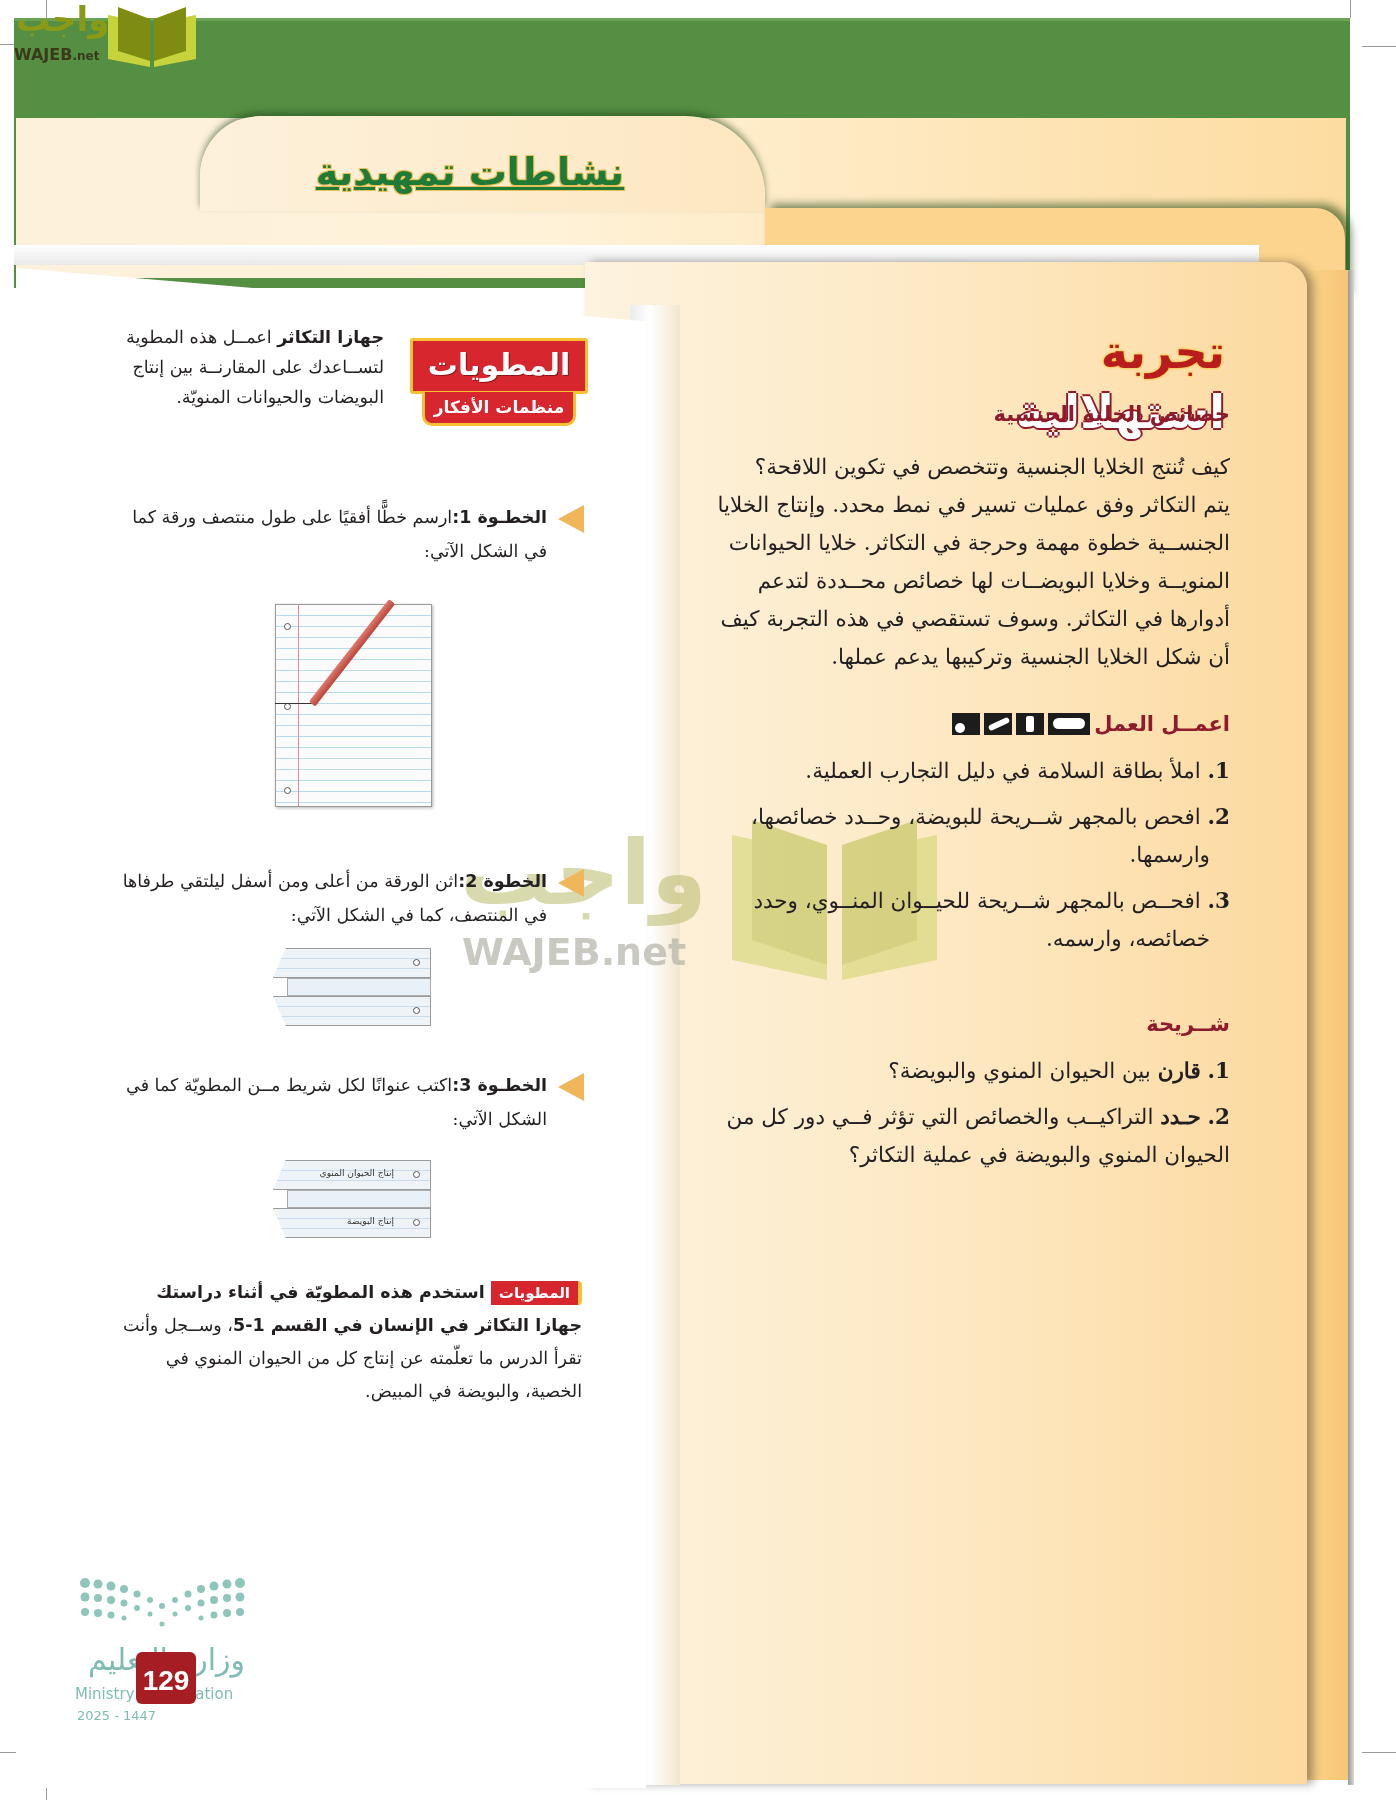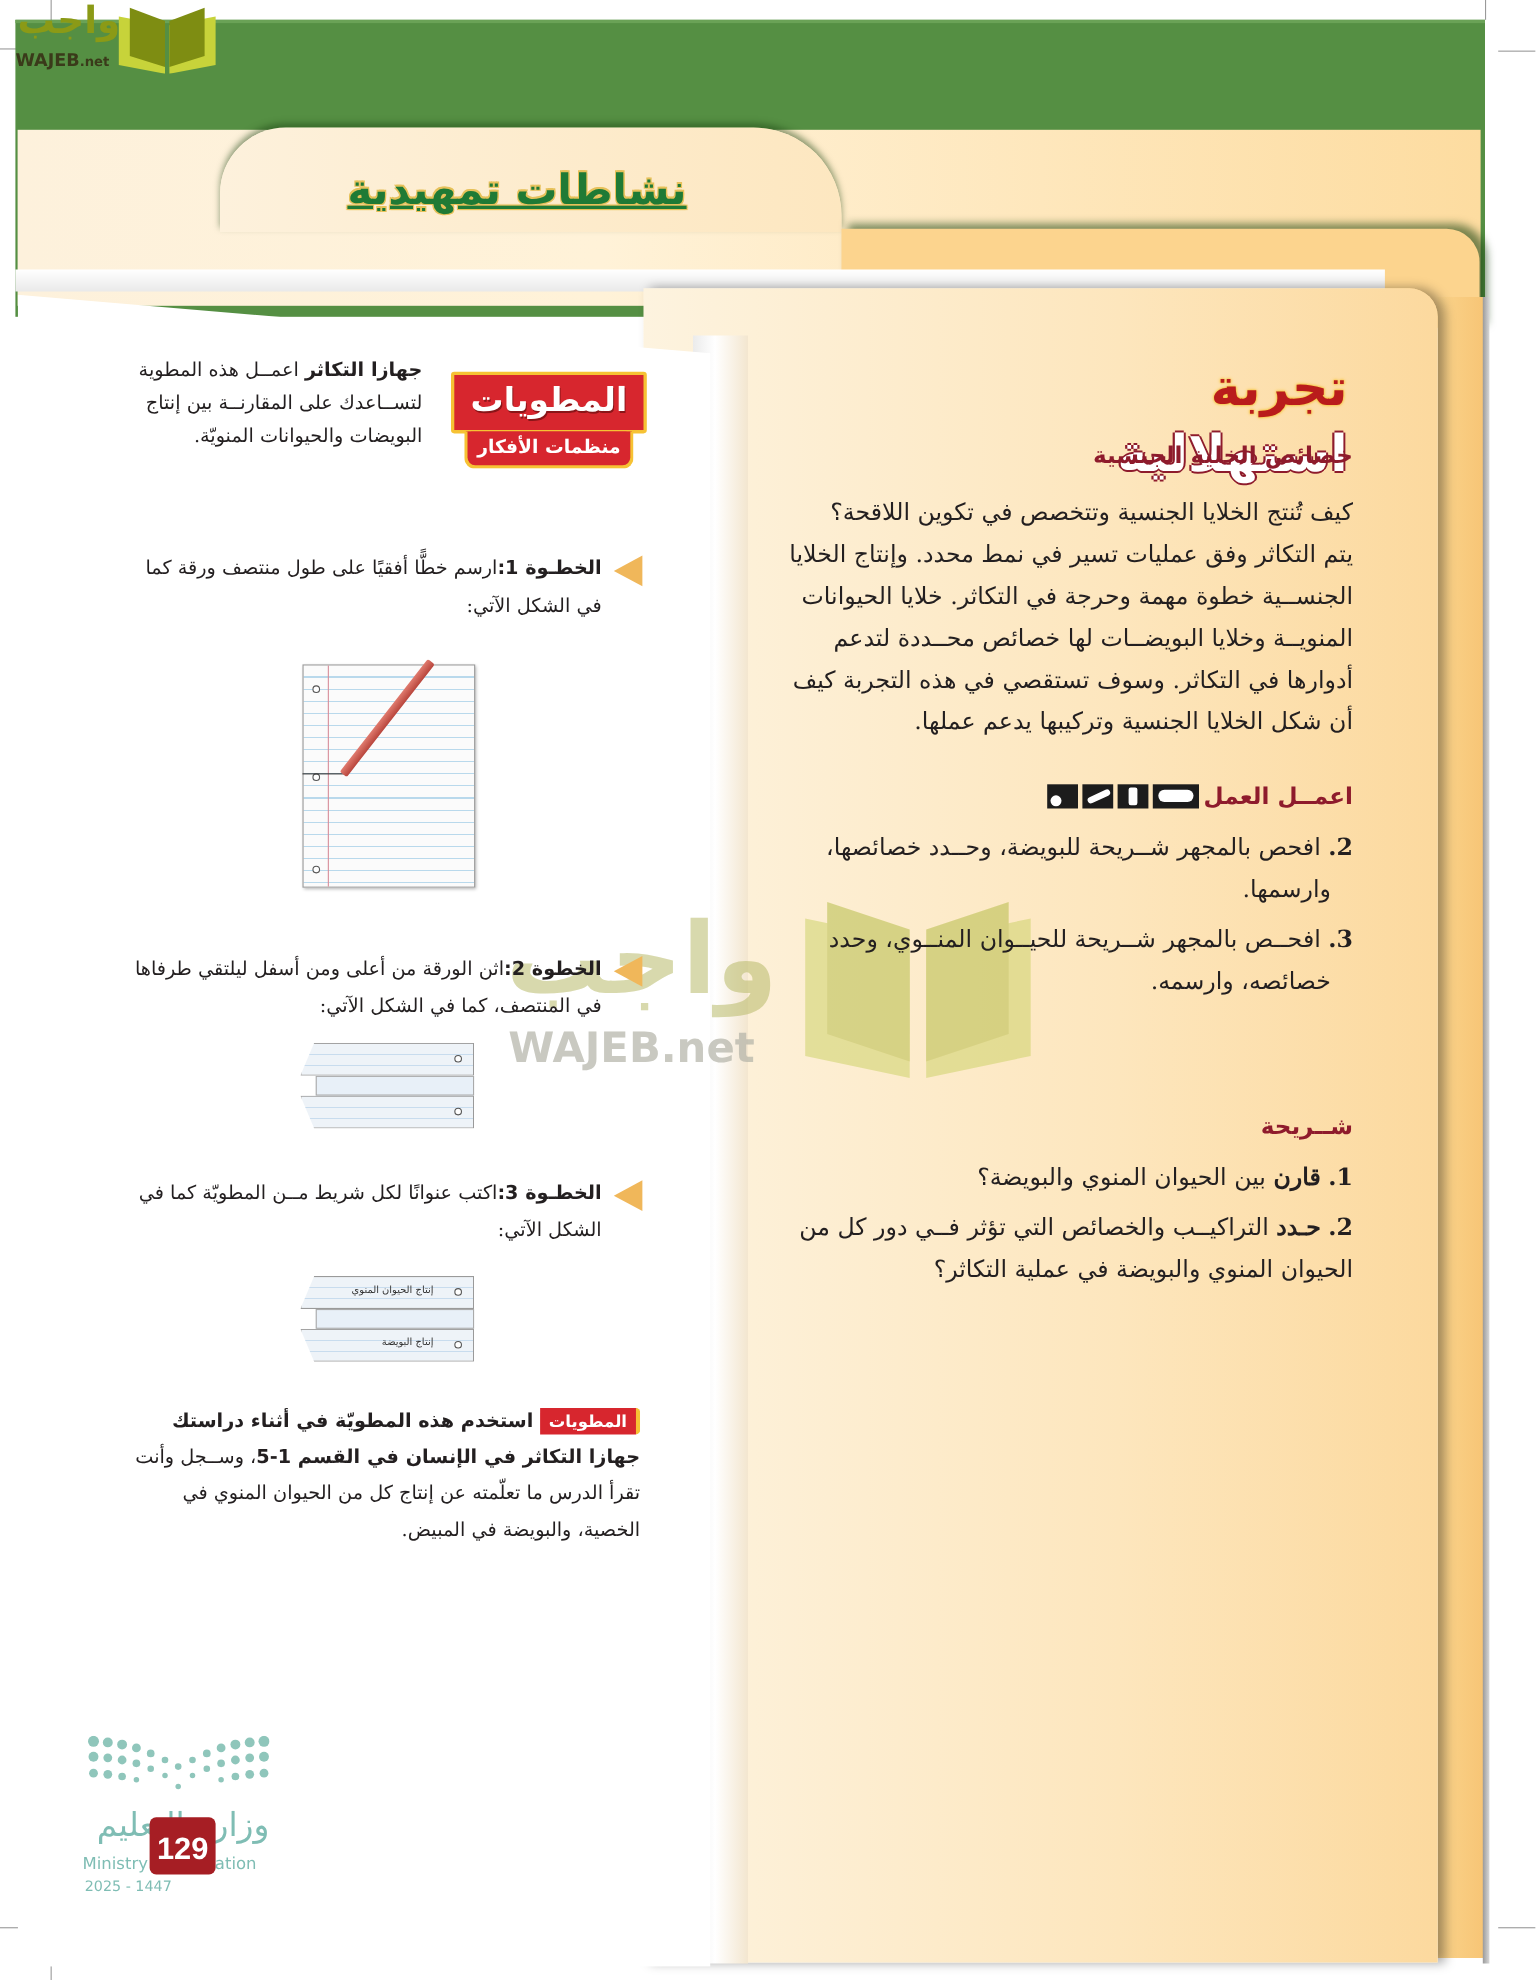--- a/index.html
+++ b/index.html
@@ -241,20 +241,21 @@
   <span>اعمــل العمل</span>
   <span class="safety-icons">
     <span class="safety-icon goggles"></span>
     <span class="safety-icon coat"></span>
     <span class="safety-icon hand"></span>
     <span class="safety-icon chem"></span>
   </span>
 </div>
 
 <ol class="rtl-block body-text steps">
+  <li><span class="num">1.</span> <span>املأ بطاقة السلامة في دليل التجارب العملية.</span></li>
   <li><span class="num">2.</span> <span>افحص بالمجهر شــريحة للبويضة، وحــدد خصائصها،</span><div class="step-cont">وارسمها.</div></li>
   <li><span class="num">3.</span> <span>افحــص بالمجهر شــريحة للحيــوان المنــوي، وحدد</span><div class="step-cont">خصائصه، وارسمه.</div></li>
 </ol>
 
 <div class="rtl-block subhead sub3">شــريحة</div>
 <ol class="rtl-block body-text analysis">
   <li><span class="num">1.</span> <b>قارن</b><span> بين الحيوان المنوي والبويضة؟</span></li>
   <li><span class="num">2.</span> <b>حـدد</b><span> التراكيــب والخصائص التي تؤثر فــي دور كل من</span><div class="step-cont">الحيوان المنوي والبويضة في عملية التكاثر؟</div></li>
 </ol>
 

